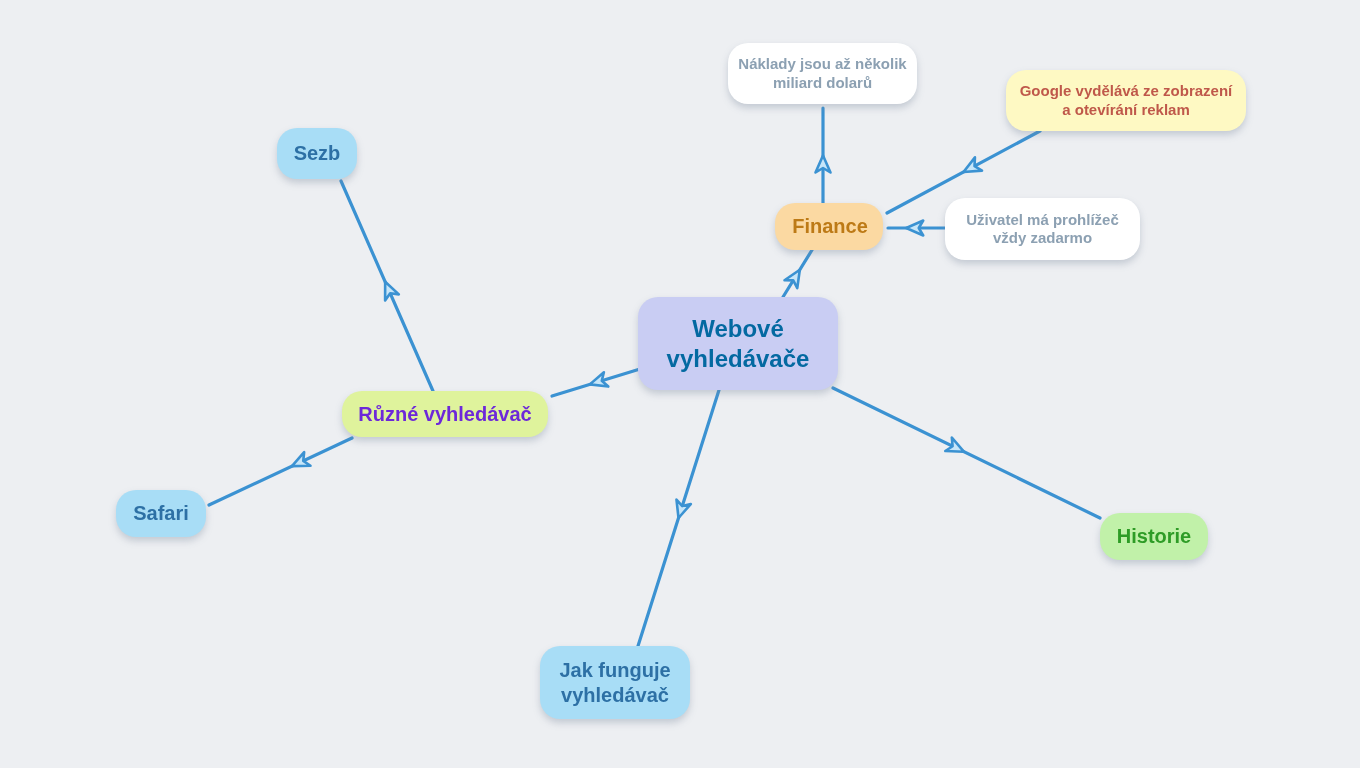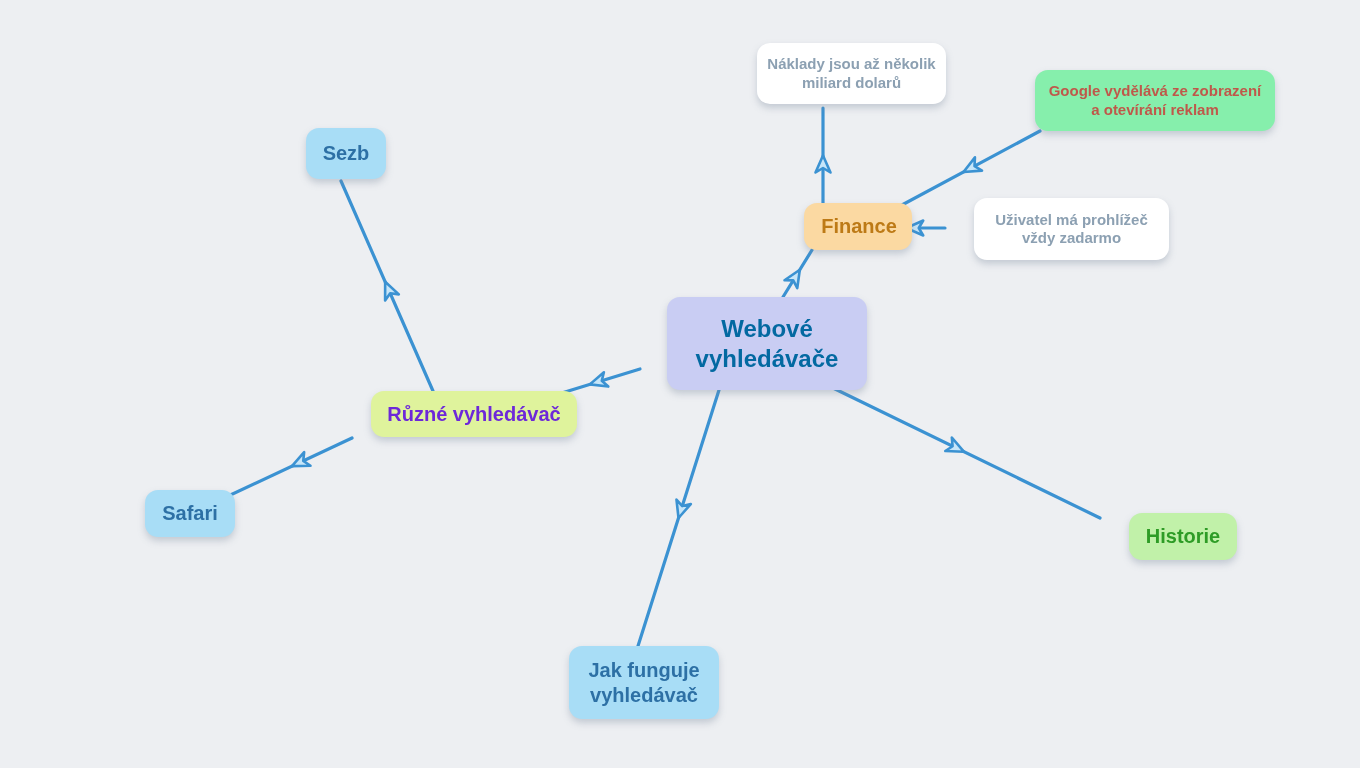--- a/index.html
+++ b/index.html
@@ -17,27 +17,26 @@
     top: 0;
   }
   .node {
     position: absolute;
     box-sizing: border-box;
     display: flex;
     align-items: center;
     justify-content: center;
     text-align: center;
     font-weight: 700;
-    border-radius: 13px;
+    border-radius: 20px;
     padding: 4px 10px;
     line-height: 1.22;
     box-shadow: 0 4px 7px rgba(120, 135, 155, 0.35);
     cursor: pointer;
     user-select: none;
-    margin-left: 29px;
   }
   .node span {
     display: block;
   }
 </style>
 </head>
 <body>
 
 <div id="canvas" style="width: 1360px; height: 768px; background: rgb(237, 239, 242);">
     <svg width="1360" height="768" id="edge-layer">
@@ -62,21 +61,21 @@
     </svg>
     <div class="node" style="left: 638px; top: 297px; width: 200px; height: 93px; background: rgb(201, 205, 243); color: #0369a1; font-size: 24px;">
       <span>Webové vyhledávače</span>
     </div>
     <div class="node" style="left: 775px; top: 203px; width: 108px; height: 47px; background: rgb(251, 217, 162); color: rgb(189, 122, 22); font-size: 20px; padding-left: 12px;">
       <span>Finance</span>
     </div>
     <div class="node" style="left: 728px; top: 43px; width: 189px; height: 61px; background: rgb(255, 255, 255); color: rgb(140, 160, 178); font-size: 15px;">
       <span>Náklady jsou až několik miliard dolarů</span>
     </div>
-    <div class="node" style="left: 1006px; top: 70px; width: 240px; height: 61px; background: #86efac; color: rgb(191, 88, 74); font-size: 15px; text-align: center;">
+    <div class="node" style="left: 1006px; top: 70px; width: 240px; height: 61px; background: #fef9c3; color: rgb(191, 88, 74); font-size: 15px; text-align: center;">
       <span>Google vydělává ze zobrazení a otevírání reklam</span>
     </div>
     <div class="node" style="left: 945px; top: 198px; width: 195px; height: 62px; background: rgb(255, 255, 255); color: rgb(140, 160, 178); font-size: 15px;">
       <span>Uživatel má prohlížeč vždy zadarmo</span>
     </div>
     <div class="node" style="left: 277px; top: 128px; width: 80px; height: 51px; background: rgb(168, 221, 246); color: rgb(45, 112, 165); font-size: 20px;">
       <span>Sezb</span>
     </div>
     <div class="node" style="left: 342px; top: 391px; width: 206px; height: 46px; background: rgb(223, 243, 156); color: #6d28d9; font-size: 20px;">
       <span>Různé vyhledávač</span>

